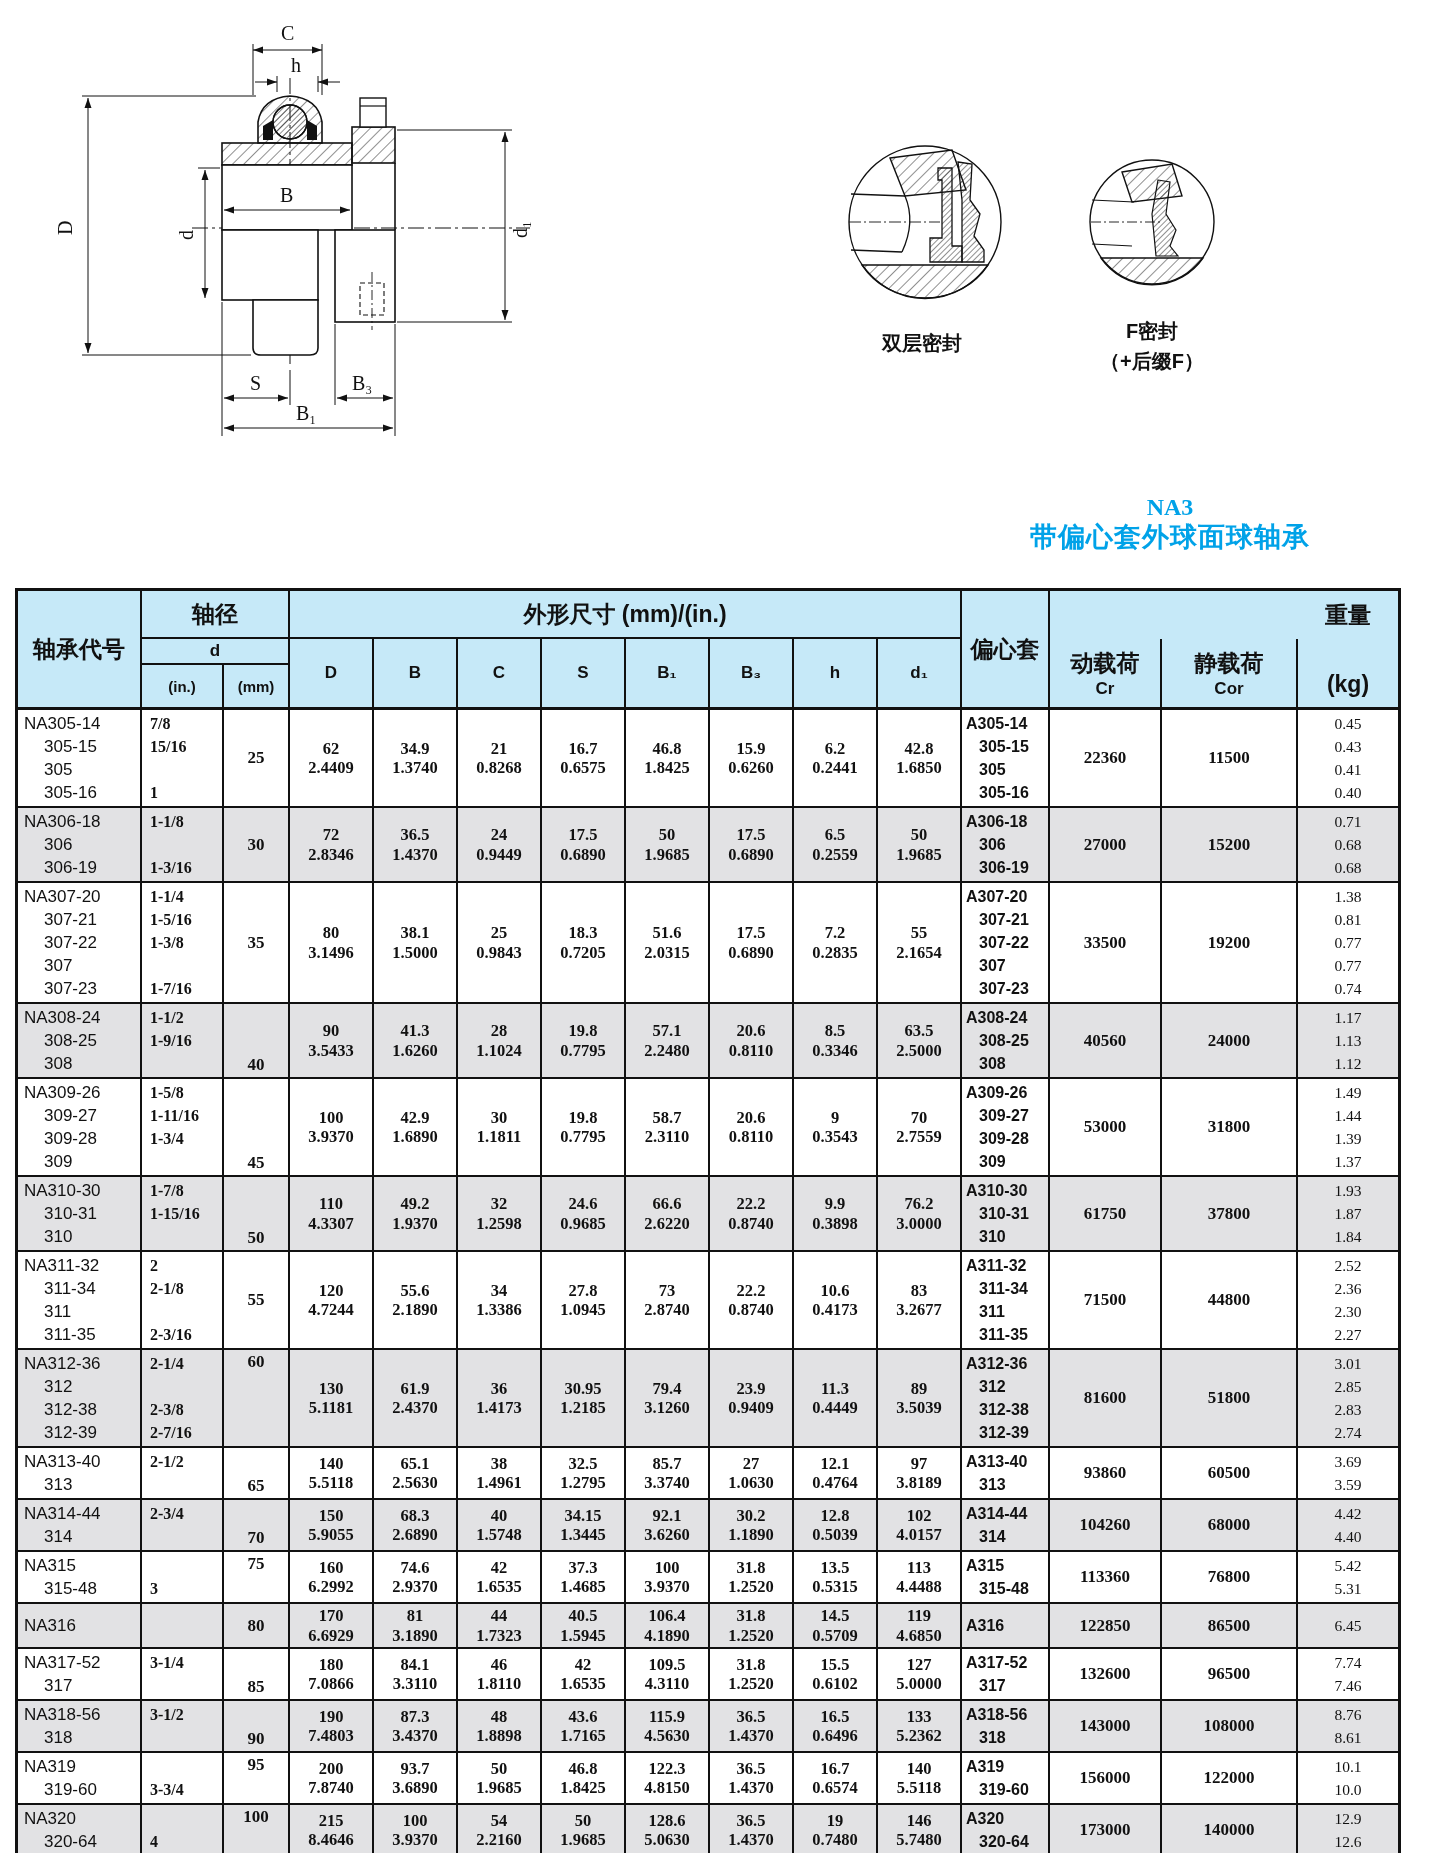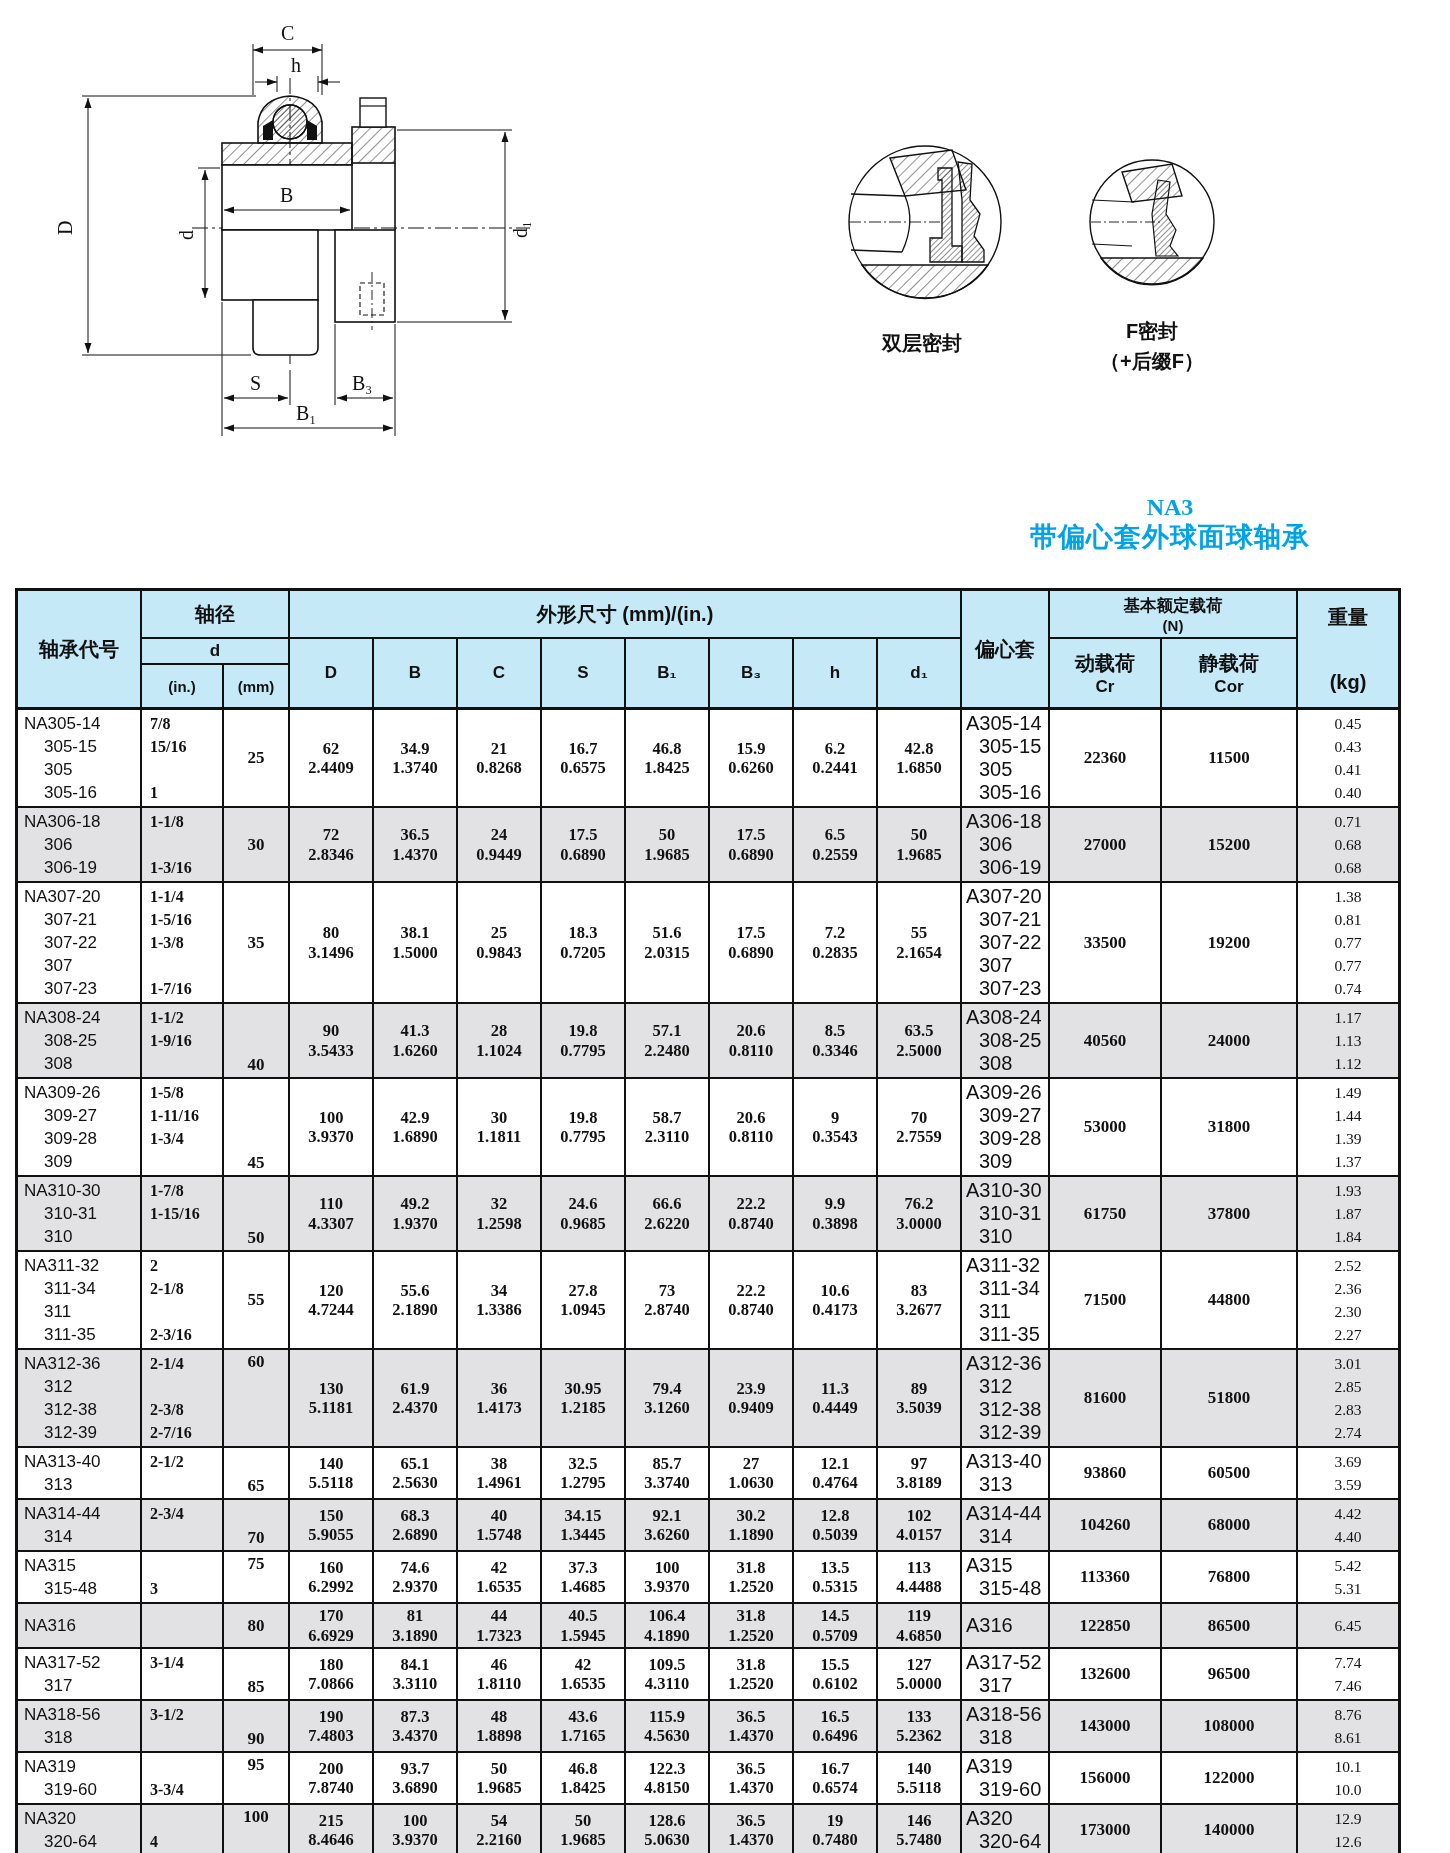--- a/index.html
+++ b/index.html
@@ -17,32 +17,32 @@
   
   .ctable{
     position:absolute;left:15px;top:588px;border:3px solid #111;background:#fff;
   }
   .grid15{display:grid;grid-template-columns:124px 82px 66px 84px 84px 84px 84px 84px 84px 84px 84px 88px 112px 136px 100px;}
   .thead{background:#C6E9F8;grid-template-rows:48px 26px 42px;border-bottom:3px solid #111;}
   .hc{display:flex;align-items:center;justify-content:center;text-align:center;
       border-right:2px solid #111;border-bottom:2px solid #111;flex-direction:column;}
   .hc.nb{border-bottom:none;}
   .hc.nr{border-right:none;}
-  .hz{font-weight:bold;font-size:20px;}
+  .hz{font-weight:bold;font-size:23px;}
   .hl{font-weight:bold;font-size:17px;}
   .hs{font-weight:bold;font-size:15px;}
   .trow{border-bottom:2px solid #111;}
   .trow:last-child{border-bottom:none;}
   .trow.shade{background:#E2E2E4;}
   .cell{border-right:2px solid #111;display:flex;flex-direction:column;justify-content:center;
         padding:2px 0;min-height:0;box-sizing:border-box;}
   .cell.last{border-right:none;}
   .codes .ln{font-weight:normal;font-size:17px;line-height:23px;padding-left:6px;white-space:nowrap;}
   .codes .ln.ind{padding-left:26px;}
-  .sleeve .ln{font-weight:normal;font-size:20px;line-height:23px;padding-left:4px;white-space:nowrap;}
+  .sleeve .ln{font-weight:bold;font-size:16px;line-height:23px;padding-left:4px;white-space:nowrap;}
   .sleeve .ln.ind{padding-left:17px;}
   .din .ln{font-family:Liberation Serif, serif;font-weight:bold;font-size:16px;line-height:23px;padding-left:8px;white-space:nowrap;}
   .dmm{font-family:"Liberation Serif", serif;font-weight:bold;font-size:17px;text-align:center;}
   .dim .v{font-family:"Liberation Serif", serif;font-weight:bold;font-size:16.5px;line-height:19.5px;text-align:center;}
   .loadv{font-family:"Liberation Serif", serif;font-weight:bold;font-size:17px;text-align:center;}
   .wt .ln{font-family:"Liberation Serif", serif;font-size:15.5px;line-height:23px;text-align:center;}
   
   .drawing{position:absolute;left:0;top:0;}
 </style>
 </head>
@@ -219,24 +219,20 @@
       </div>
     <div class="hc nb" style="grid-column:10;grid-row:2/4;">
       <span class="hl">h</span>
       </div>
     <div class="hc nb" style="grid-column:11;grid-row:2/4;">
       <span class="hl">d₁</span>
       </div>
     <div class="hc nb" style="grid-column:12;grid-row:1/4;">
       <span class="hz">偏心套</span>
       </div>
-    <div class="hc" style="grid-column:13/15;grid-row:1;">
-      <span class="hz" style="font-size:16.5px;">基本额定载荷</span>
-      <span class="hs">(N)</span>
-      </div>
     <div class="hc nb" style="grid-column:13;grid-row:2/4;">
       <span class="hz">动载荷</span>
       <span class="hl">Cr</span>
       </div>
     <div class="hc nb" style="grid-column:14;grid-row:2/4;">
       <span class="hz">静载荷</span>
       <span class="hl">Cor</span>
       </div>
     <div class="hc nb nr" style="grid-column:15;grid-row:1/4;gap:40px;">
       <span class="hz">重量</span>

